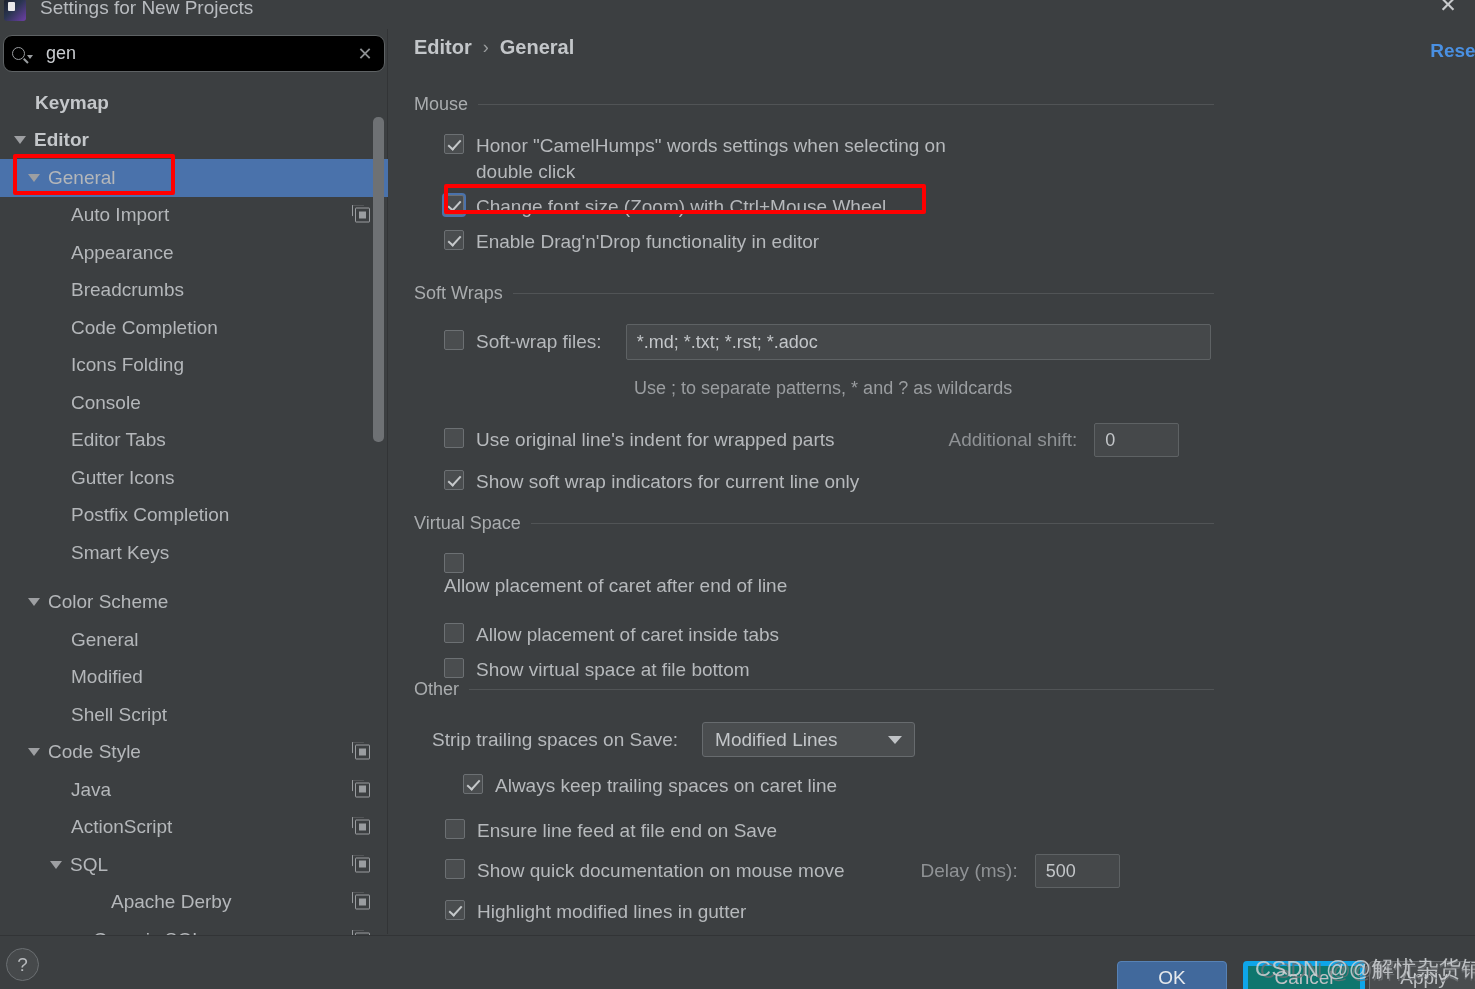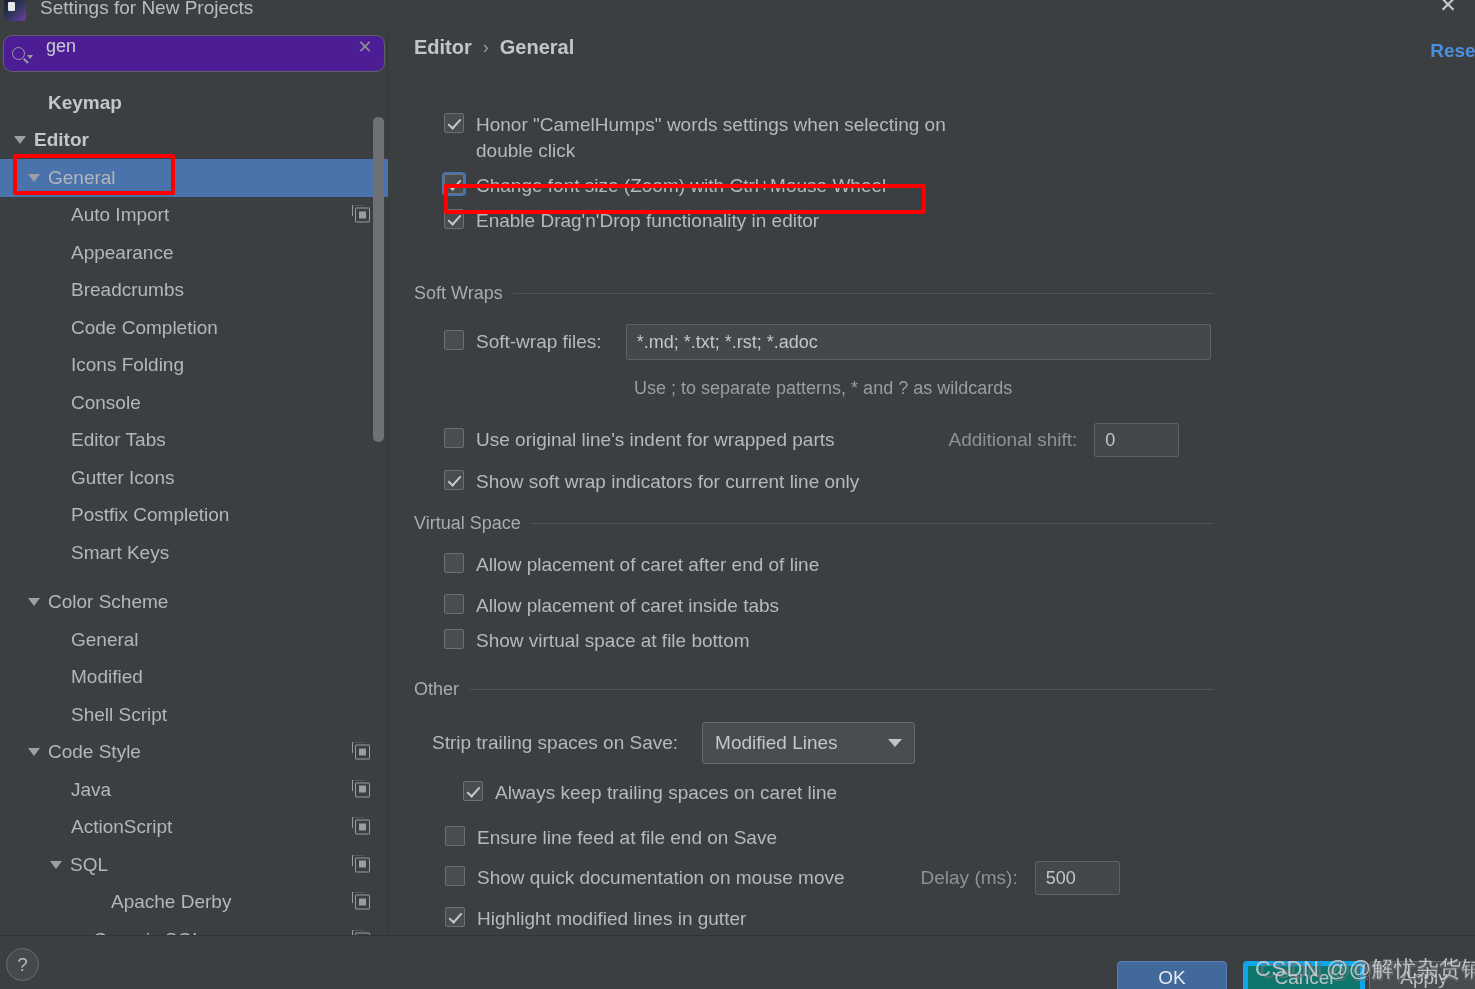--- a/index.html
+++ b/index.html
@@ -47,24 +47,24 @@
   
   .sidebar {
     position: absolute; left: 0; top: 29px;
     width: 388px; height: 905px;
     background: #3c3f41;
     border-right: 1px solid #323436;
   }
   .search-wrap {
     position: absolute; left: 3px; top: 6px;
     width: 382px; height: 37px;
-    background: #4c1d95;
+    background: #000000;
     border: 1px solid #5e6264;
     border-radius: 9px;
-    display: flex; 
+    display: flex; align-items: center;
   }
   .search-icon-box {
     width: 36px; height: 100%; display: flex;
     align-items: center; justify-content: center; gap: 2px;
   }
   .magnifier {
     width: 13px; height: 13px; border: 1.6px solid #9a9da0;
     border-radius: 50%; position: relative; display: inline-block;
   }
   .magnifier::after {
@@ -267,21 +267,21 @@
     <div class="search-wrap">
       <div class="search-icon-box">
         <span class="magnifier"></span>
           <span class="tri-small"></span>
       </div>
       <div class="search-value">gen</div>
       <div class="search-clear">✕</div>
     </div>
 
     <div class="tree" id="tree">
-        <div class="tree-row bold" style="padding-left: 27px;">
+        <div class="tree-row bold" style="padding-left: 14px;">
           <span class="arrow-space"></span>
           <span>Keymap</span>
         </div>
         <div class="tree-row bold" style="padding-left: 14px;">
           <span class="arrow"></span>
           <span>Editor</span>
         </div>
         <div class="tree-row selected" style="padding-left: 28px;">
           <span class="arrow"></span>
           <span>General</span>
@@ -383,20 +383,24 @@
   <div class="main">
 
     <div class="breadcrumb">
       <span>Editor</span>
       <span class="bc-sep">›</span>
       <span>General</span>
     </div>
     <div class="reset-link">Reset</div>
 
     <div class="section" style="top:65px;">
+      <div class="sec-head">
+        <span>Mouse</span>
+        <span class="sec-line"></span>
+      </div>
       <div style="margin-top:18px; padding-left:30px;">
         <div class="cbrow" style="margin-bottom:9px; white-space:normal; width:540px;">
           <span class="cb checked"></span>
           <span class="cb-label">Honor "CamelHumps" words settings when selecting on double click</span>
         </div>
         <div class="cbrow" style="margin-bottom:9px;">
           <span class="cb checked focus-blue"></span>
           <span class="cb-label">Change font size (Zoom) with Ctrl+Mouse Wheel</span>
         </div>
         <div class="cbrow">
@@ -436,21 +440,21 @@
         </div>
       </div>
     </div>
 
     <div class="section" style="top:484px;">
       <div class="sec-head">
         <span>Virtual Space</span>
         <span class="sec-line"></span>
       </div>
       <div style="margin-top:18px; padding-left:30px;">
-        <div class="cbrow" style="margin-bottom:15px;">
+        <div class="cbrow" style="margin-bottom:23px;flex-direction:column;">
           <span class="cb"></span>
           <span class="cb-label">Allow placement of caret after end of line</span>
         </div>
         <div class="cbrow" style="margin-bottom:9px;">
           <span class="cb"></span>
           <span class="cb-label">Allow placement of caret inside tabs</span>
         </div>
         <div class="cbrow">
           <span class="cb"></span>
           <span class="cb-label">Show virtual space at file bottom</span>
@@ -459,21 +463,21 @@
     </div>
 
     <div class="section" style="top:650px;">
       <div class="sec-head">
         <span>Other</span>
         <span class="sec-line"></span>
       </div>
       <div style="margin-top:22px; padding-left:18px;">
         <div style="display:flex; align-items:center;">
           <div style="font-size:19px; color:#b6b9bc;">Strip trailing spaces on Save:</div>
-          <div class="combo" style="margin-left:24px; width:213px; height:42px;">
+          <div class="combo" style="margin-left:24px; width:213px; height:35px;">
             <span>Modified Lines</span>
             <span class="combo-arrow"></span>
           </div>
         </div>
 
         <div class="cbrow" style="margin-top:16px; padding-left:31px;">
           <span class="cb checked"></span>
           <span class="cb-label">Always keep trailing spaces on caret line</span>
         </div>
 

